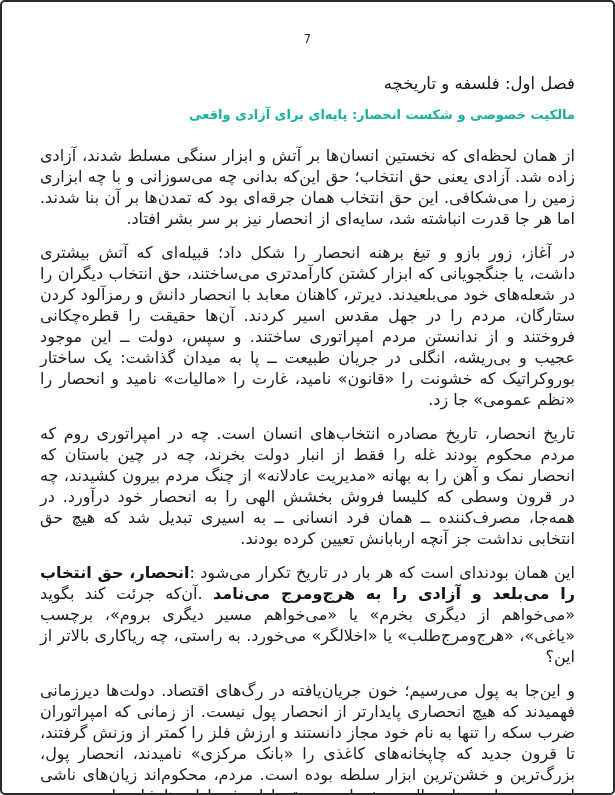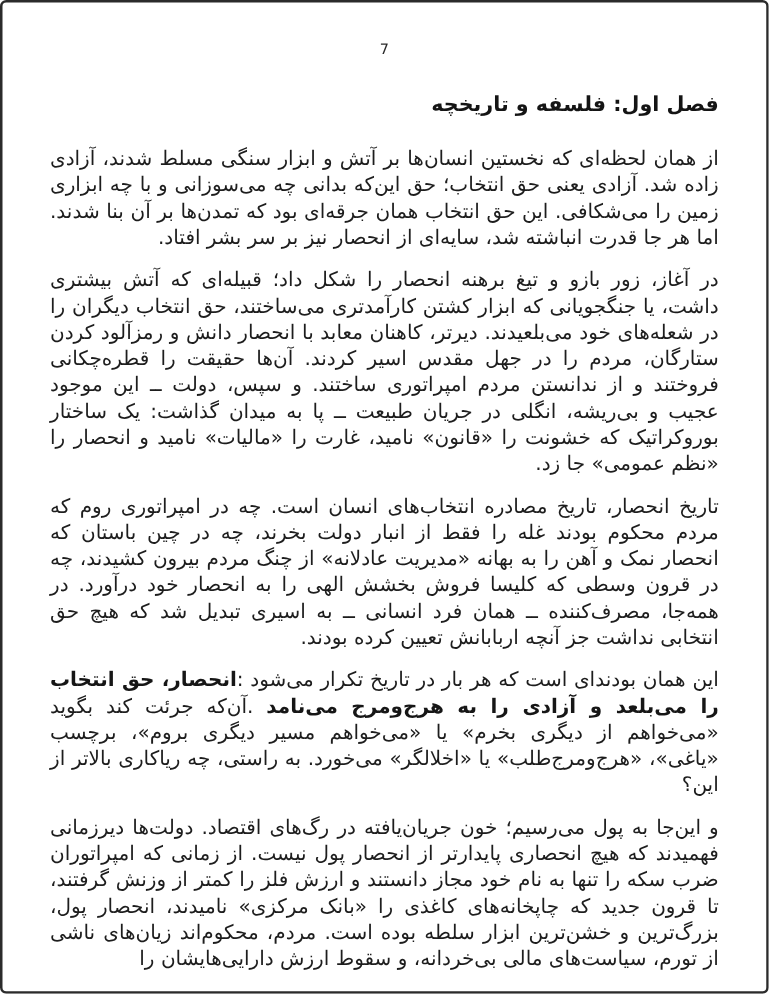--- a/index.html
+++ b/index.html
@@ -24,21 +24,21 @@
   .page-number {
     text-align: center;
     font-size: 11.5px;
     color: #2a2a2a;
     margin-top: 30px;
     direction: ltr;
   }
   .chapter-heading {
     margin: 27px 0 0 0;
     font-size: 16.5px;
-    font-weight: bold;
+    font-weight: normal;
     color: #141414;
     text-align: right;
     line-height: 1.35;
   }
   .section-subheading {
     margin: 11px 0 0 0;
     font-size: 13px;
     font-weight: bold;
     text-align: right;
     line-height: 1.4;
@@ -63,20 +63,21 @@
 </head>
 <body>
 
 <div class="page">
   <div class="page-inner">
 
     <div class="page-number">7</div>
 
     <h1 class="chapter-heading">فصل اول: فلسفه و تاریخچه</h1>
 
+    <h2 class="section-subheading accent" style="color: rgb(22, 177, 160);">مالکیت خصوصی و شکست انحصار: پایه‌ای برای آزادی واقعی</h2>
 
     <p class="body-para first">از همان لحظه‌ای که نخستین انسان‌ها بر آتش و ابزار سنگی مسلط شدند، آزادی زاده شد. آزادی یعنی حق انتخاب؛ حق این‌که بدانی چه می‌سوزانی و با چه ابزاری زمین را می‌شکافی. این حق انتخاب همان جرقه‌ای بود که تمدن‌ها بر آن بنا شدند. اما هر جا قدرت انباشته شد، سایه‌ای از انحصار نیز بر سر بشر افتاد.</p>
 
     <p class="body-para">در آغاز، زور بازو و تیغ برهنه انحصار را شکل داد؛ قبیله‌ای که آتش بیشتری داشت، یا جنگجویانی که ابزار کشتن کارآمدتری می‌ساختند، حق انتخاب دیگران را در شعله‌های خود می‌بلعیدند. دیرتر، کاهنان معابد با انحصار دانش و رمزآلود کردن ستارگان، مردم را در جهل مقدس اسیر کردند. آن‌ها حقیقت را قطره‌چکانی فروختند و از ندانستن مردم امپراتوری ساختند. و سپس، دولت ــ این موجود عجیب و بی‌ریشه، انگلی در جریان طبیعت ــ پا به میدان گذاشت: یک ساختار بوروکراتیک که خشونت را «قانون» نامید، غارت را «مالیات» نامید و انحصار را «نظم عمومی» جا زد.</p>
 
     <p class="body-para">تاریخ انحصار، تاریخ مصادره انتخاب‌های انسان است. چه در امپراتوری روم که مردم محکوم بودند غله را فقط از انبار دولت بخرند، چه در چین باستان که انحصار نمک و آهن را به بهانه «مدیریت عادلانه» از چنگ مردم بیرون کشیدند، چه در قرون وسطی که کلیسا فروش بخشش الهی را به انحصار خود درآورد. در همه‌جا، مصرف‌کننده ــ همان فرد انسانی ــ به اسیری تبدیل شد که هیچ حق انتخابی نداشت جز آنچه اربابانش تعیین کرده بودند.</p>
 
     <p class="body-para"><span>این همان بودند‌ای است که هر بار در تاریخ تکرار می‌شود :</span><b>انحصار، حق انتخاب را می‌بلعد و آزادی را به هرج‌ومرج می‌نامد</b><span> .آن‌که جرئت کند بگوید «می‌خواهم از دیگری بخرم» یا «می‌خواهم مسیر دیگری بروم»، برچسب «یاغی»، «هرج‌ومرج‌طلب» یا «اخلالگر» می‌خورد. به راستی، چه ریاکاری بالاتر از این؟</span></p>
 
     <p class="body-para">و این‌جا به پول می‌رسیم؛ خون جریان‌یافته در رگ‌های اقتصاد. دولت‌ها دیرزمانی فهمیدند که هیچ انحصاری پایدارتر از انحصار پول نیست. از زمانی که امپراتوران ضرب سکه را تنها به نام خود مجاز دانستند و ارزش فلز را کمتر از وزنش گرفتند، تا قرون جدید که چاپخانه‌های کاغذی را «بانک مرکزی» نامیدند، انحصار پول، بزرگ‌ترین و خشن‌ترین ابزار سلطه بوده است. مردم، محکوم‌اند زیان‌های ناشی از تورم، سیاست‌های مالی بی‌خردانه، و سقوط ارزش دارایی‌هایشان را</p>

